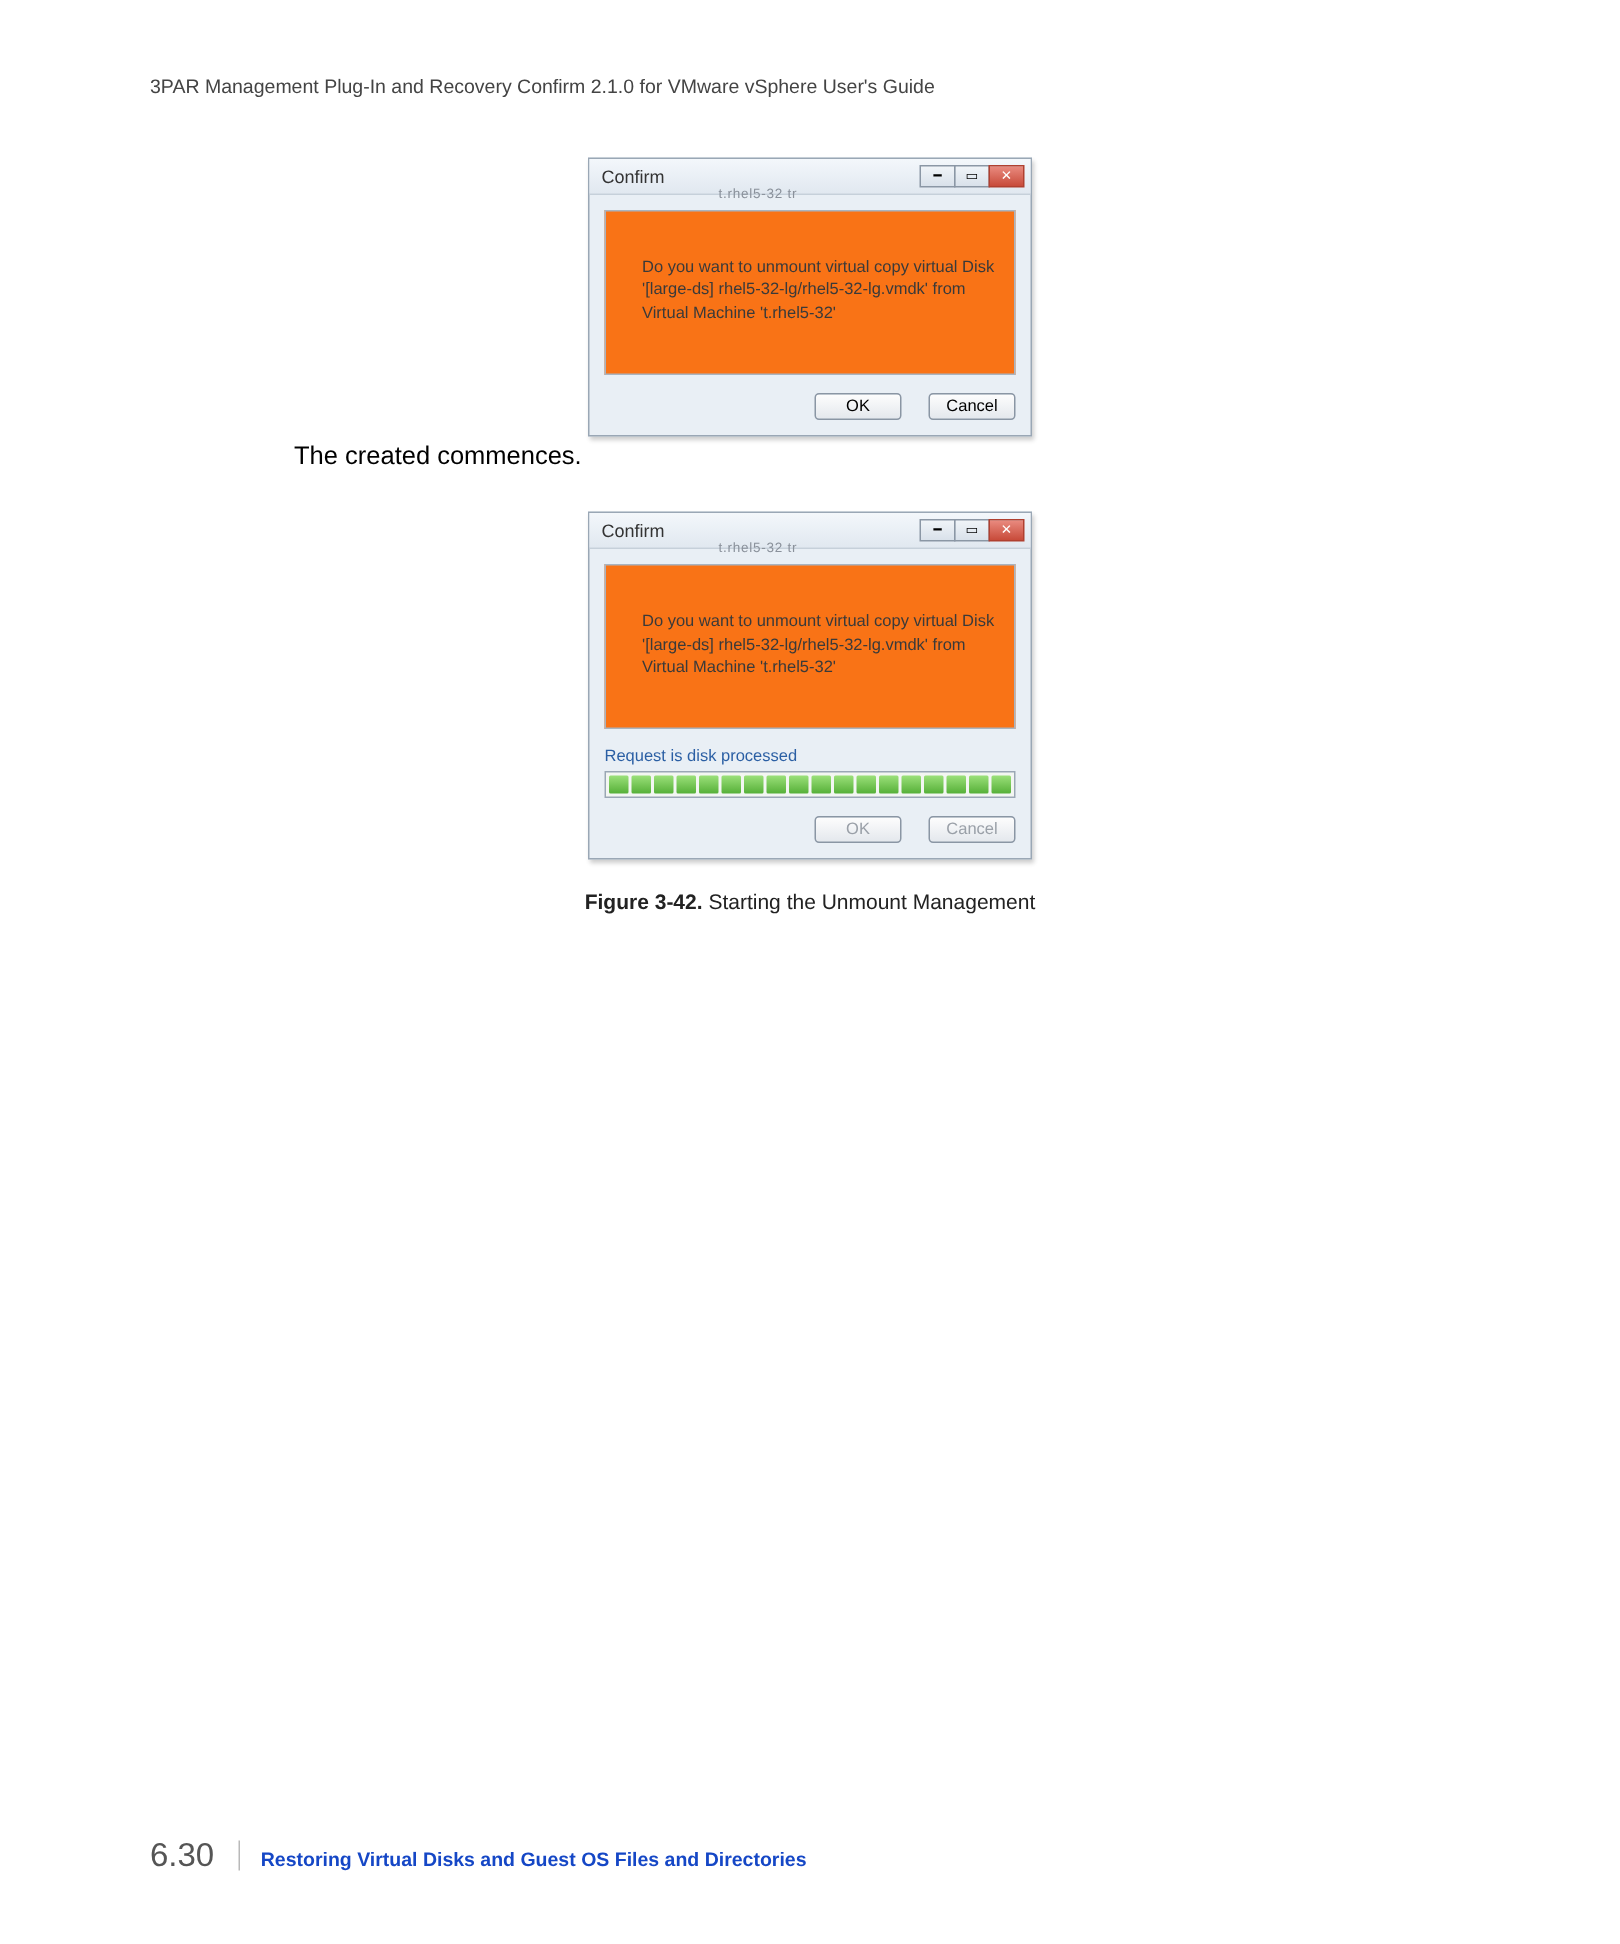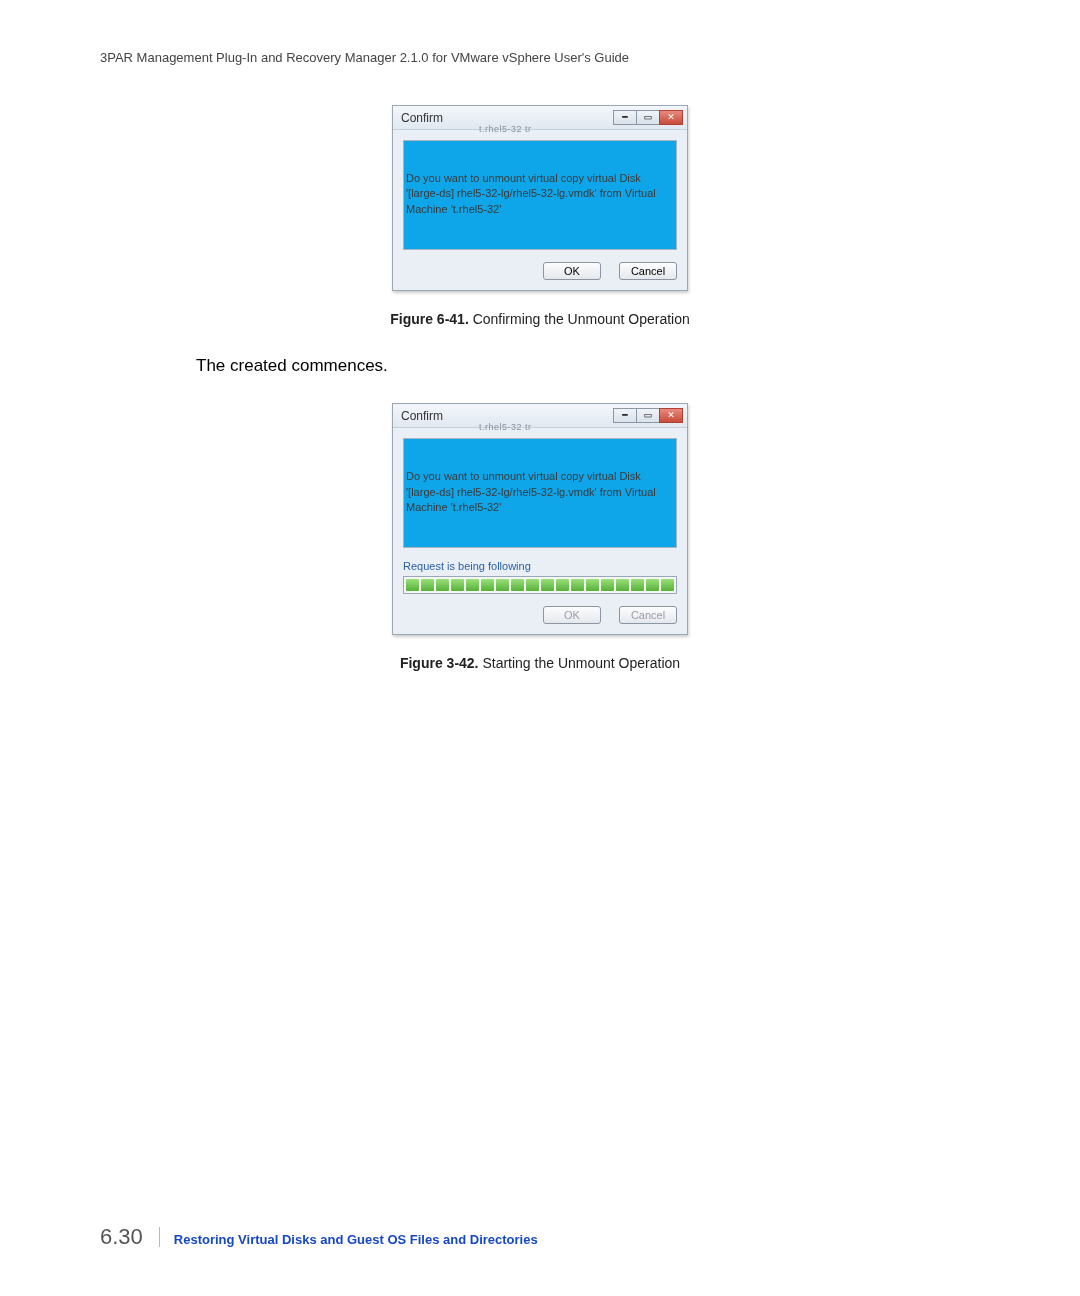--- a/index.html
+++ b/index.html
@@ -54,23 +54,23 @@
     font-size: 9px; line-height: 1;
     cursor: default;
   }
   .win-btn.close {
     background: linear-gradient(#e98a7f,#c84b3a);
     color: #fff; border-color: #b04030;
   }
   .win-btn + .win-btn { margin-left: -1px; }
   .dialog-body { padding: 10px 10px 6px 10px; }
   .msg-box {
-    background: #0ea5e9;
+    background: #f97316;
     border: 1px solid #a9b4c0;
-    padding: 24px 10px 26px 2px;
+    padding: 24px 10px 26px 24px;
     font-size: 11px;
     color: #3a3a3a;
     line-height: 1.4;
     min-height: 110px;
     display: flex;
     align-items: center;
     justify-content: flex-end;
   }
   .status-label {
     font-size: 11px;
@@ -155,21 +155,21 @@
     position: absolute;
     top: 18px; left: 86px;
     letter-spacing: 0.5px;
   }
 </style>
 </head>
 <body>
 
 <div class="page">
 
-  <div class="header">3PAR Management Plug-In and Recovery Manager 2.1.0 for VMware vSphere User's Guide</div>
+  <div class="header">3PAR Management Plug-In and Recovery Confirm 2.1.0 for VMware vSphere User's Guide</div>
 
   <div class="figure-area">
     <div class="dialog">
       <div class="titlebar">
         <span class="title">Confirm</span>
         <span class="win-icons">
           <span class="win-btn">━</span>
           <span class="win-btn">▭</span>
           <span class="win-btn close">✕</span>
         </span>
@@ -179,44 +179,41 @@
         <div class="msg-box">
           <span>Do you want to unmount virtual copy virtual Disk '[large-ds] rhel5-32-lg/rhel5-32-lg.vmdk' from Virtual Machine 't.rhel5-32'</span>
         </div>
       </div>
       <div class="btn-row">
         <div class="btn">OK</div>
         <div class="btn">Cancel</div>
       </div>
     </div>
 
-    <div class="caption">
-      <b>Figure 6-41.</b><span>  Confirming the Unmount Operation</span>
-    </div>
   </div>
 
   <p class="body-text">The created commences.</p>
 
   <div class="figure-area">
     <div class="dialog">
       <div class="titlebar">
         <span class="title">Confirm</span>
         <span class="win-icons">
           <span class="win-btn">━</span>
           <span class="win-btn">▭</span>
           <span class="win-btn close">✕</span>
         </span>
       </div>
       <div class="sub-under">t.rhel5-32 tr</div>
       <div class="dialog-body">
         <div class="msg-box">
           <span>Do you want to unmount virtual copy virtual Disk '[large-ds] rhel5-32-lg/rhel5-32-lg.vmdk' from Virtual Machine 't.rhel5-32'</span>
         </div>
       </div>
-      <div class="status-label">Request is being following</div>
+      <div class="status-label">Request is disk processed</div>
       <div class="progress">
         <div class="blk"></div>
           <div class="blk"></div>
           <div class="blk"></div>
           <div class="blk"></div>
           <div class="blk"></div>
         <div class="blk"></div>
           <div class="blk"></div>
           <div class="blk"></div>
           <div class="blk"></div>
@@ -230,21 +227,21 @@
           <div class="blk"></div>
           <div class="blk"></div>
       </div>
       <div class="btn-row">
         <div class="btn disabled">OK</div>
         <div class="btn disabled">Cancel</div>
       </div>
     </div>
 
     <div class="caption">
-      <b>Figure 3-42.</b><span>  Starting the Unmount Operation</span>
+      <b>Figure 3-42.</b><span>  Starting the Unmount Management</span>
     </div>
   </div>
 
 
   <div class="footer">
     <span class="page-num">6.30</span>
     <span class="vr"></span>
     <span class="footer-title">Restoring Virtual Disks and Guest OS Files and Directories</span>
   </div>
 

